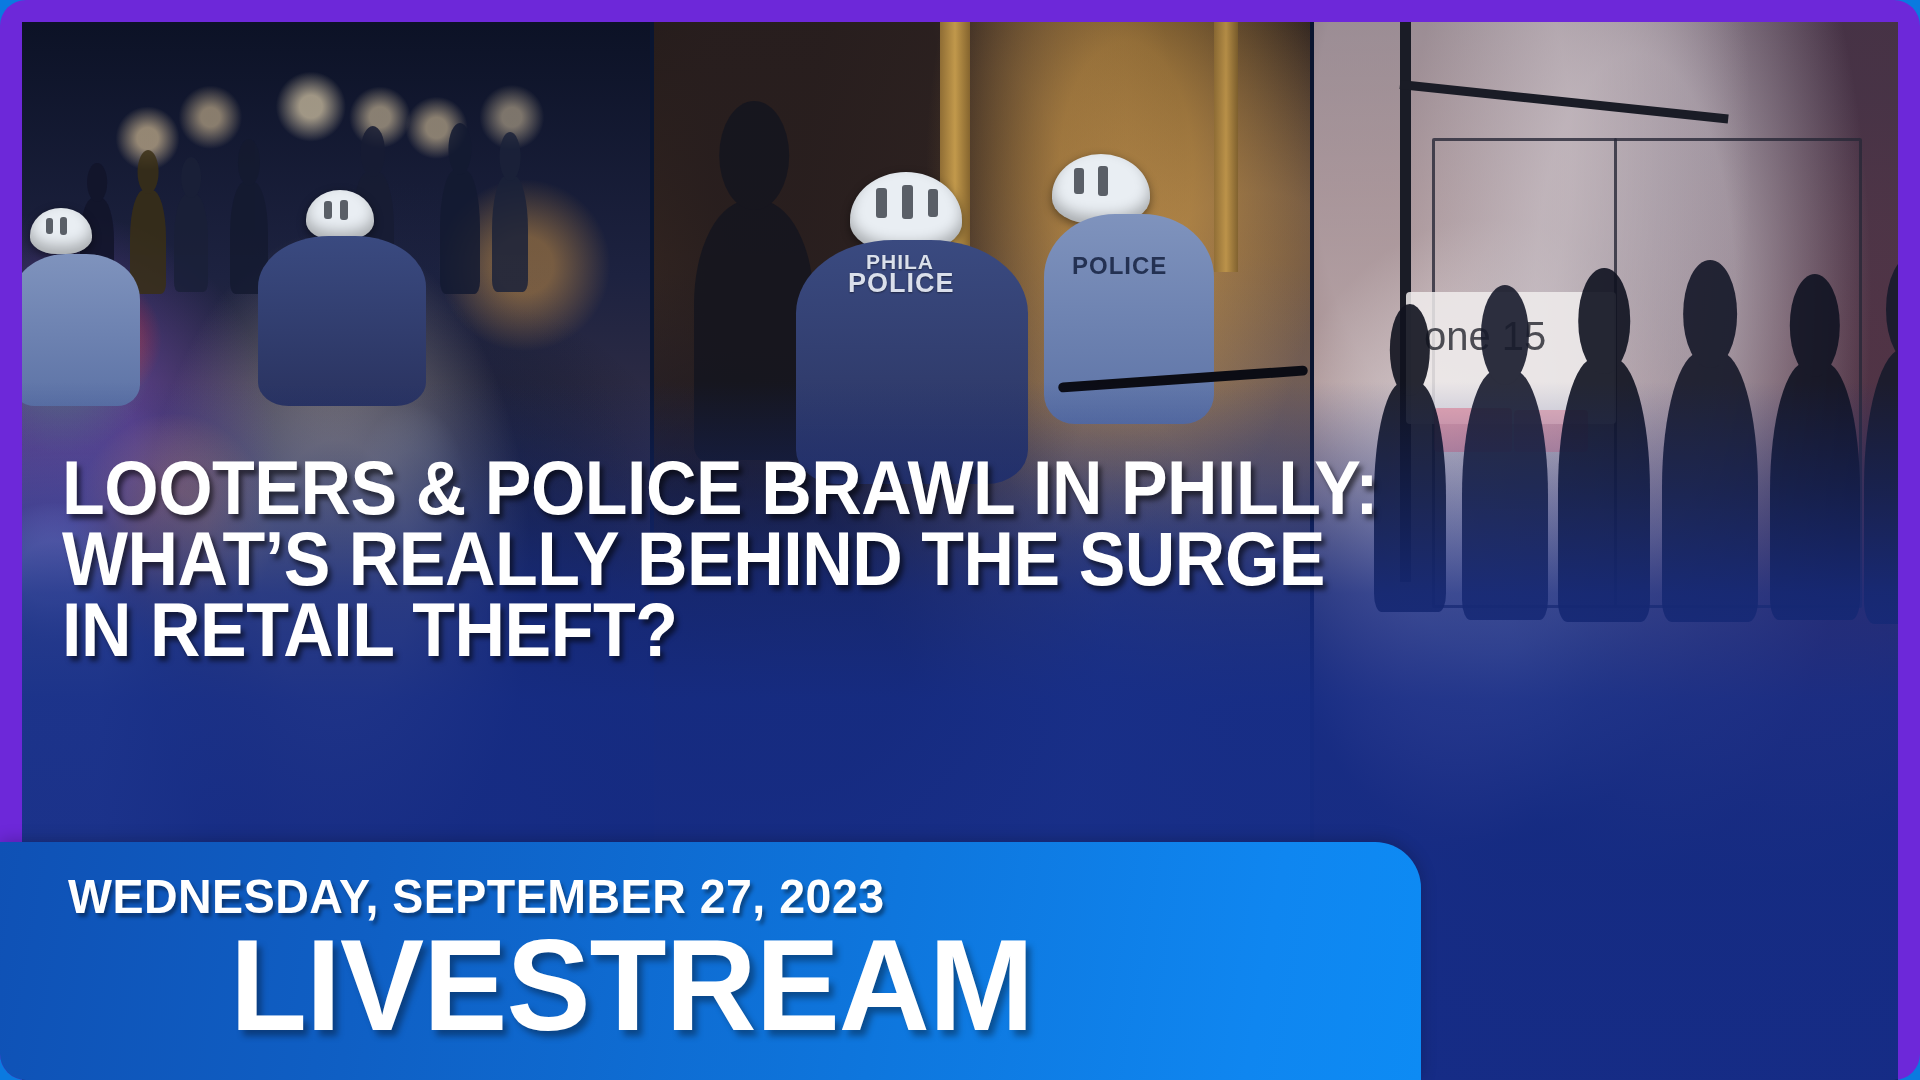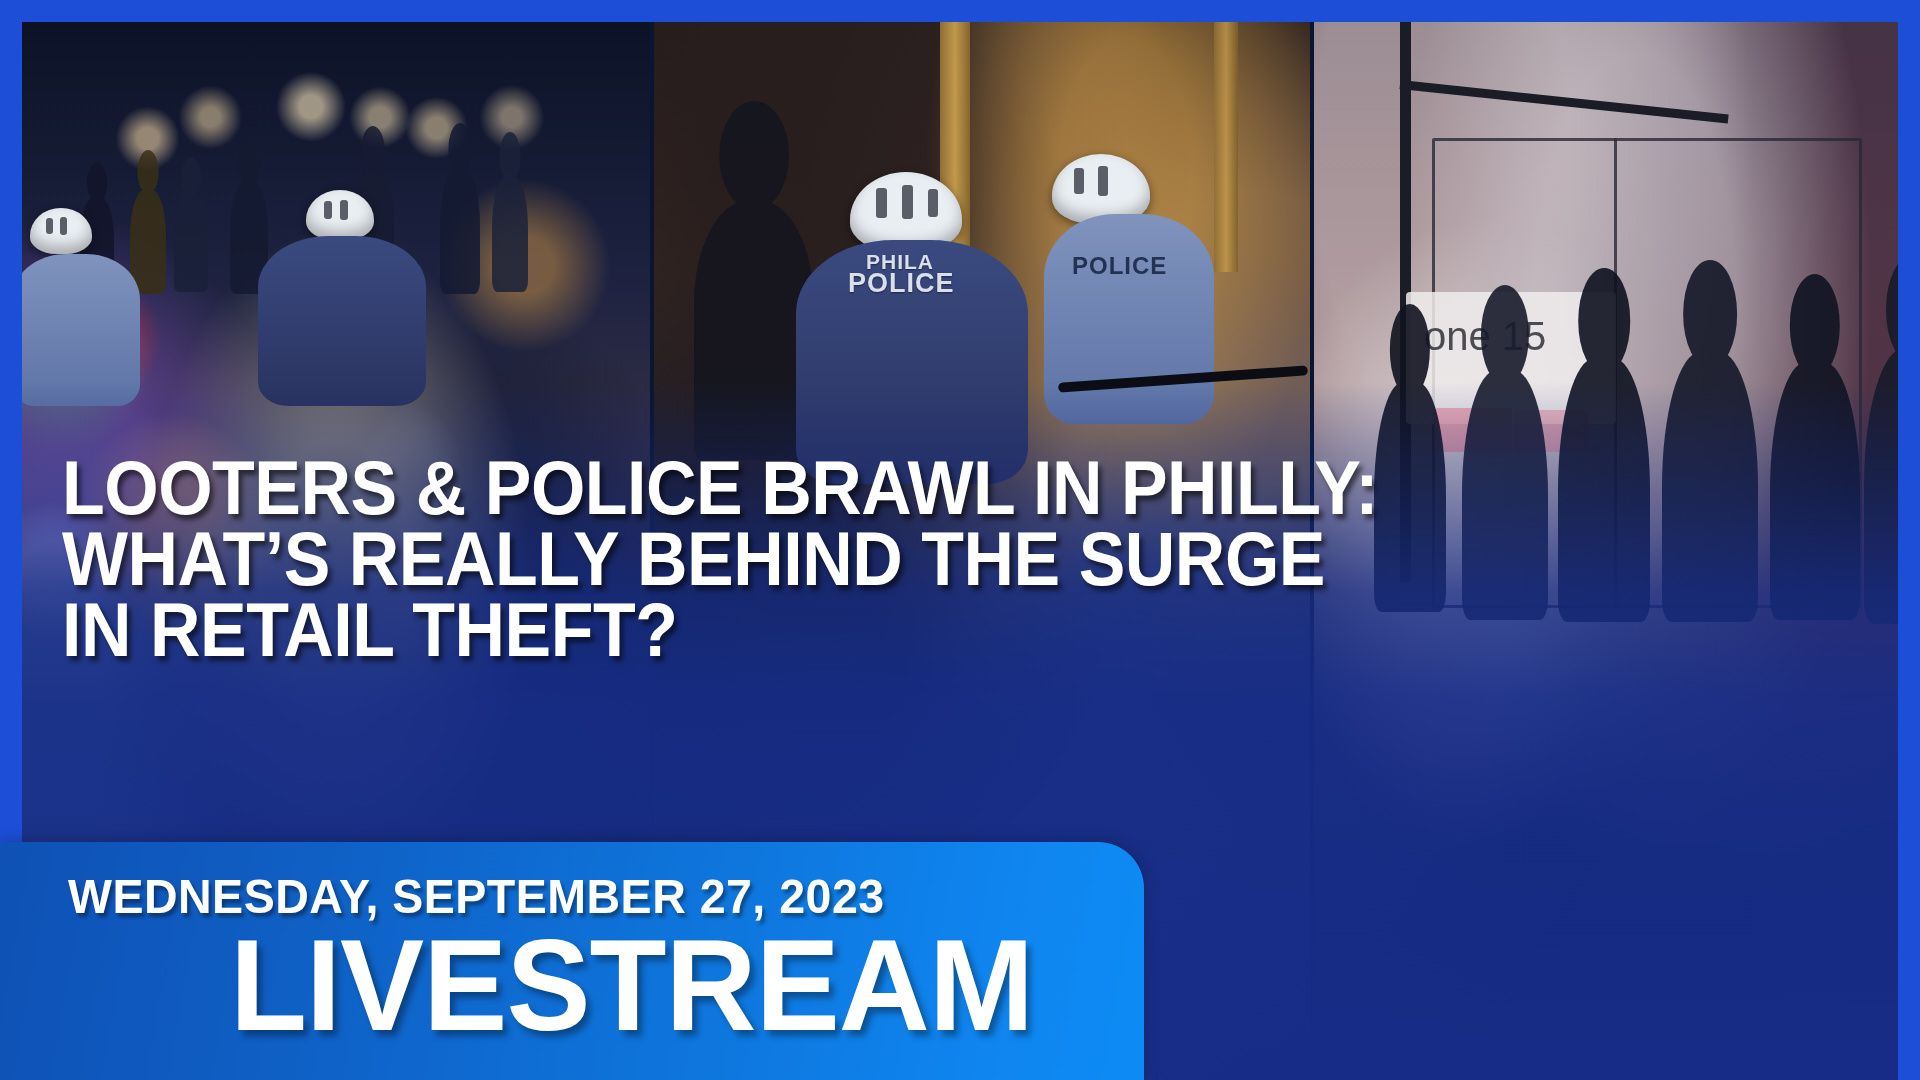--- a/index.html
+++ b/index.html
@@ -6,22 +6,23 @@
   html,body { width:1920px; height:1080px; overflow:hidden; }
   body {
     font-family:"Liberation Sans", sans-serif;
     background:#0a7ae0;
   }
 
   
   #thumb {
     position:relative;
     width:1920px; height:1080px;
-    background:#1d4ed8;
+    background:#6d28d9;
     overflow:hidden;
+    border-radius:26px;
   }
 
   
   #panels {
     position:absolute;
     left:22px; top:22px;
     width:1876px; height:1058px;
     display:flex;
     overflow:hidden;
     background:#14143a;
@@ -141,21 +142,21 @@
     transform:scaleX(.92);
     transform-origin:left top;
     text-shadow:4px 5px 5px rgba(0,0,0,.55);
     white-space:pre-line;
   }
 
   
   #banner{
     position:absolute;
     left:0; bottom:0;
-    width:1144px; height:238px;
+    width:1421px; height:238px;
     background:linear-gradient(100deg,#0f51b5 0%, #0f5fc4 26%, #0e76dd 62%, #0f86f0 88%, #0d8bf4 100%);
     border-top-right-radius:46px;
     box-shadow:0 -2px 16px rgba(0,0,0,.22);
   }
   #banner-date{
     position:absolute; left:68px; top:26px;
     color:#fff;
     font-family:"Liberation Sans Narrow","Liberation Sans",sans-serif;
     font-weight:700;
     font-size:49px;

